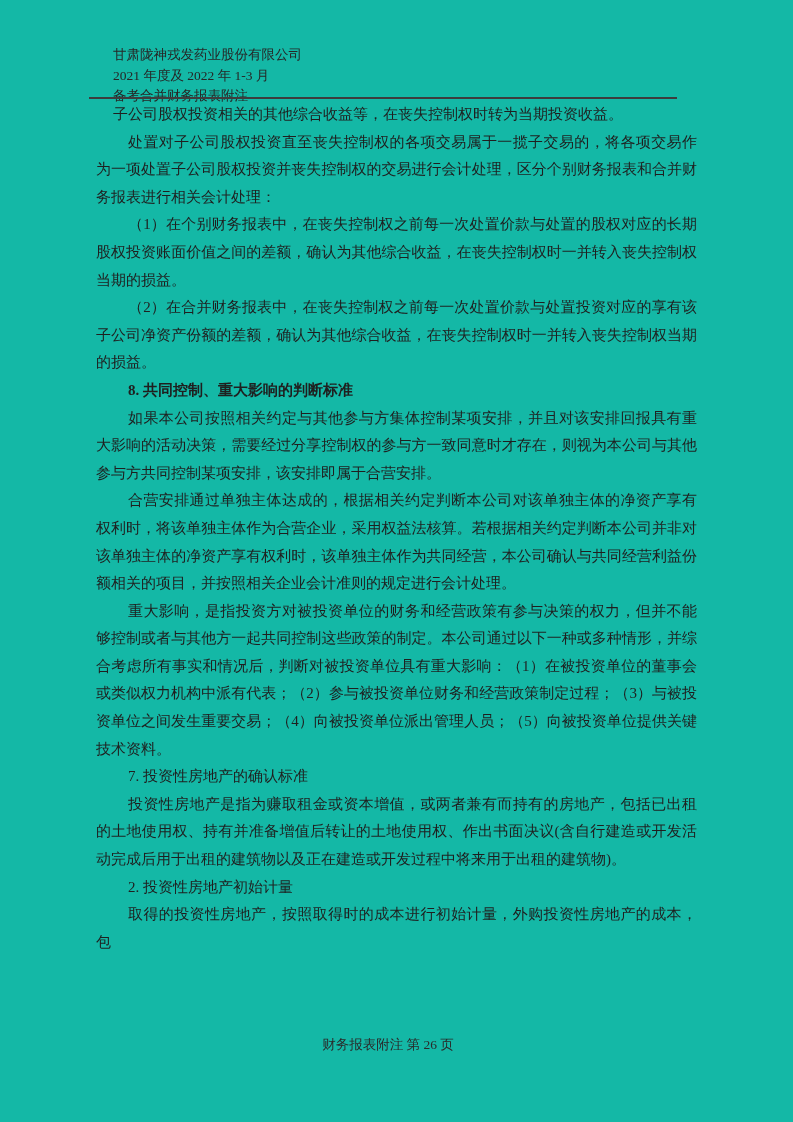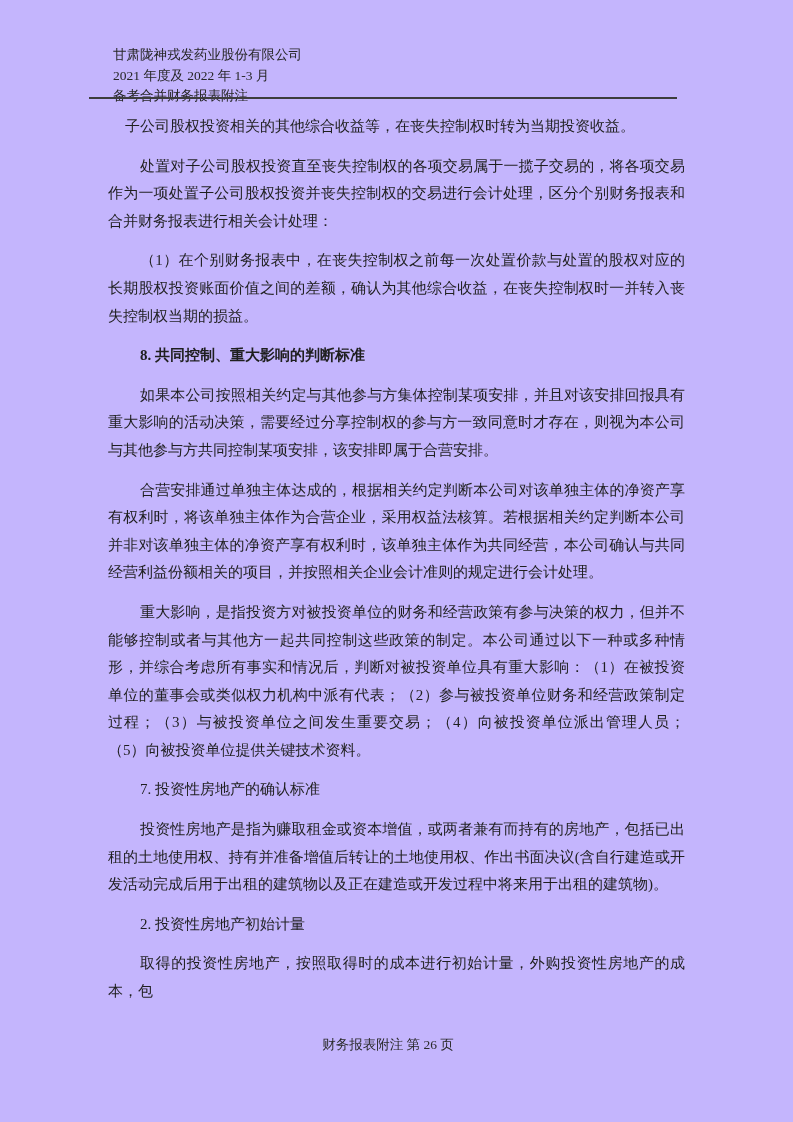--- a/index.html
+++ b/index.html
@@ -3,38 +3,38 @@
 <meta charset="utf-8">
 <style>
   * { margin:0; padding:0; box-sizing:border-box; }
   html,body { width:793px; height:1122px; background:#ffffff; }
   body {
     position:relative;
     font-family:"Liberation Serif","DejaVu Serif",serif;
     color:#1f1f1f;
     overflow:hidden;
   }
-  .page { position:absolute; inset:0; background:#c4b5fd; }
+  .page { position:absolute; inset:0; background:#14b8a6; }
 
   .page-header{
     position:absolute; top:45px; left:113px;
     font-size:13.5px; line-height:20.5px;
     color:#262626; white-space:nowrap;
   }
   .header-rule{
     position:absolute; top:97px; left:89px;
     width:588px; height:2px; background:#3d3d3d;
   }
 
   .content{
     position:absolute; top:101px; left:96px; width:601px;
     font-size:15px; line-height:27.6px;
     text-align:justify;
   }
-  .content p{ margin:12px; }
+  .content p{ margin:0; }
   .p-cont{ text-indent:17px; }         
   .p-ind{ text-indent:32px; }          
   .bold{ font-weight:bold; }
   .gap{ margin-top:5px !important; }   
 
   .page-footer{
     position:absolute; top:1037px; left:0; width:776px;
     text-align:center; font-size:13.5px; line-height:16px;
     color:#2a2a2a;
   }
@@ -49,20 +49,21 @@
     <div>2021 年度及 2022 年 1-3 月</div>
     <div>备考合并财务报表附注</div>
   </div>
 
   <div class="header-rule"></div>
 
   <div class="content">
     <p class="p-cont">子公司股权投资相关的其他综合收益等，在丧失控制权时转为当期投资收益。</p>
     <p class="p-ind">处置对子公司股权投资直至丧失控制权的各项交易属于一揽子交易的，将各项交易作为一项处置子公司股权投资并丧失控制权的交易进行会计处理，区分个别财务报表和合并财务报表进行相关会计处理：</p>
     <p class="p-ind">（1）在个别财务报表中，在丧失控制权之前每一次处置价款与处置的股权对应的长期股权投资账面价值之间的差额，确认为其他综合收益，在丧失控制权时一并转入丧失控制权当期的损益。</p>
+    <p class="p-ind">（2）在合并财务报表中，在丧失控制权之前每一次处置价款与处置投资对应的享有该子公司净资产份额的差额，确认为其他综合收益，在丧失控制权时一并转入丧失控制权当期的损益。</p>
     <p class="p-ind bold">8. 共同控制、重大影响的判断标准</p>
     <p class="p-ind">如果本公司按照相关约定与其他参与方集体控制某项安排，并且对该安排回报具有重大影响的活动决策，需要经过分享控制权的参与方一致同意时才存在，则视为本公司与其他参与方共同控制某项安排，该安排即属于合营安排。</p>
     <p class="p-ind">合营安排通过单独主体达成的，根据相关约定判断本公司对该单独主体的净资产享有权利时，将该单独主体作为合营企业，采用权益法核算。若根据相关约定判断本公司并非对该单独主体的净资产享有权利时，该单独主体作为共同经营，本公司确认与共同经营利益份额相关的项目，并按照相关企业会计准则的规定进行会计处理。</p>
     <p class="p-ind">重大影响，是指投资方对被投资单位的财务和经营政策有参与决策的权力，但并不能够控制或者与其他方一起共同控制这些政策的制定。本公司通过以下一种或多种情形，并综合考虑所有事实和情况后，判断对被投资单位具有重大影响：（1）在被投资单位的董事会或类似权力机构中派有代表；（2）参与被投资单位财务和经营政策制定过程；（3）与被投资单位之间发生重要交易；（4）向被投资单位派出管理人员；（5）向被投资单位提供关键技术资料。</p>
     <p class="p-ind">7. 投资性房地产的确认标准</p>
     <p class="p-ind">投资性房地产是指为赚取租金或资本增值，或两者兼有而持有的房地产，包括已出租的土地使用权、持有并准备增值后转让的土地使用权、作出书面决议(含自行建造或开发活动完成后用于出租的建筑物以及正在建造或开发过程中将来用于出租的建筑物)。</p>
     <p class="p-ind">2. 投资性房地产初始计量</p>
     <p class="p-ind">取得的投资性房地产，按照取得时的成本进行初始计量，外购投资性房地产的成本，包</p>
   </div>
 

